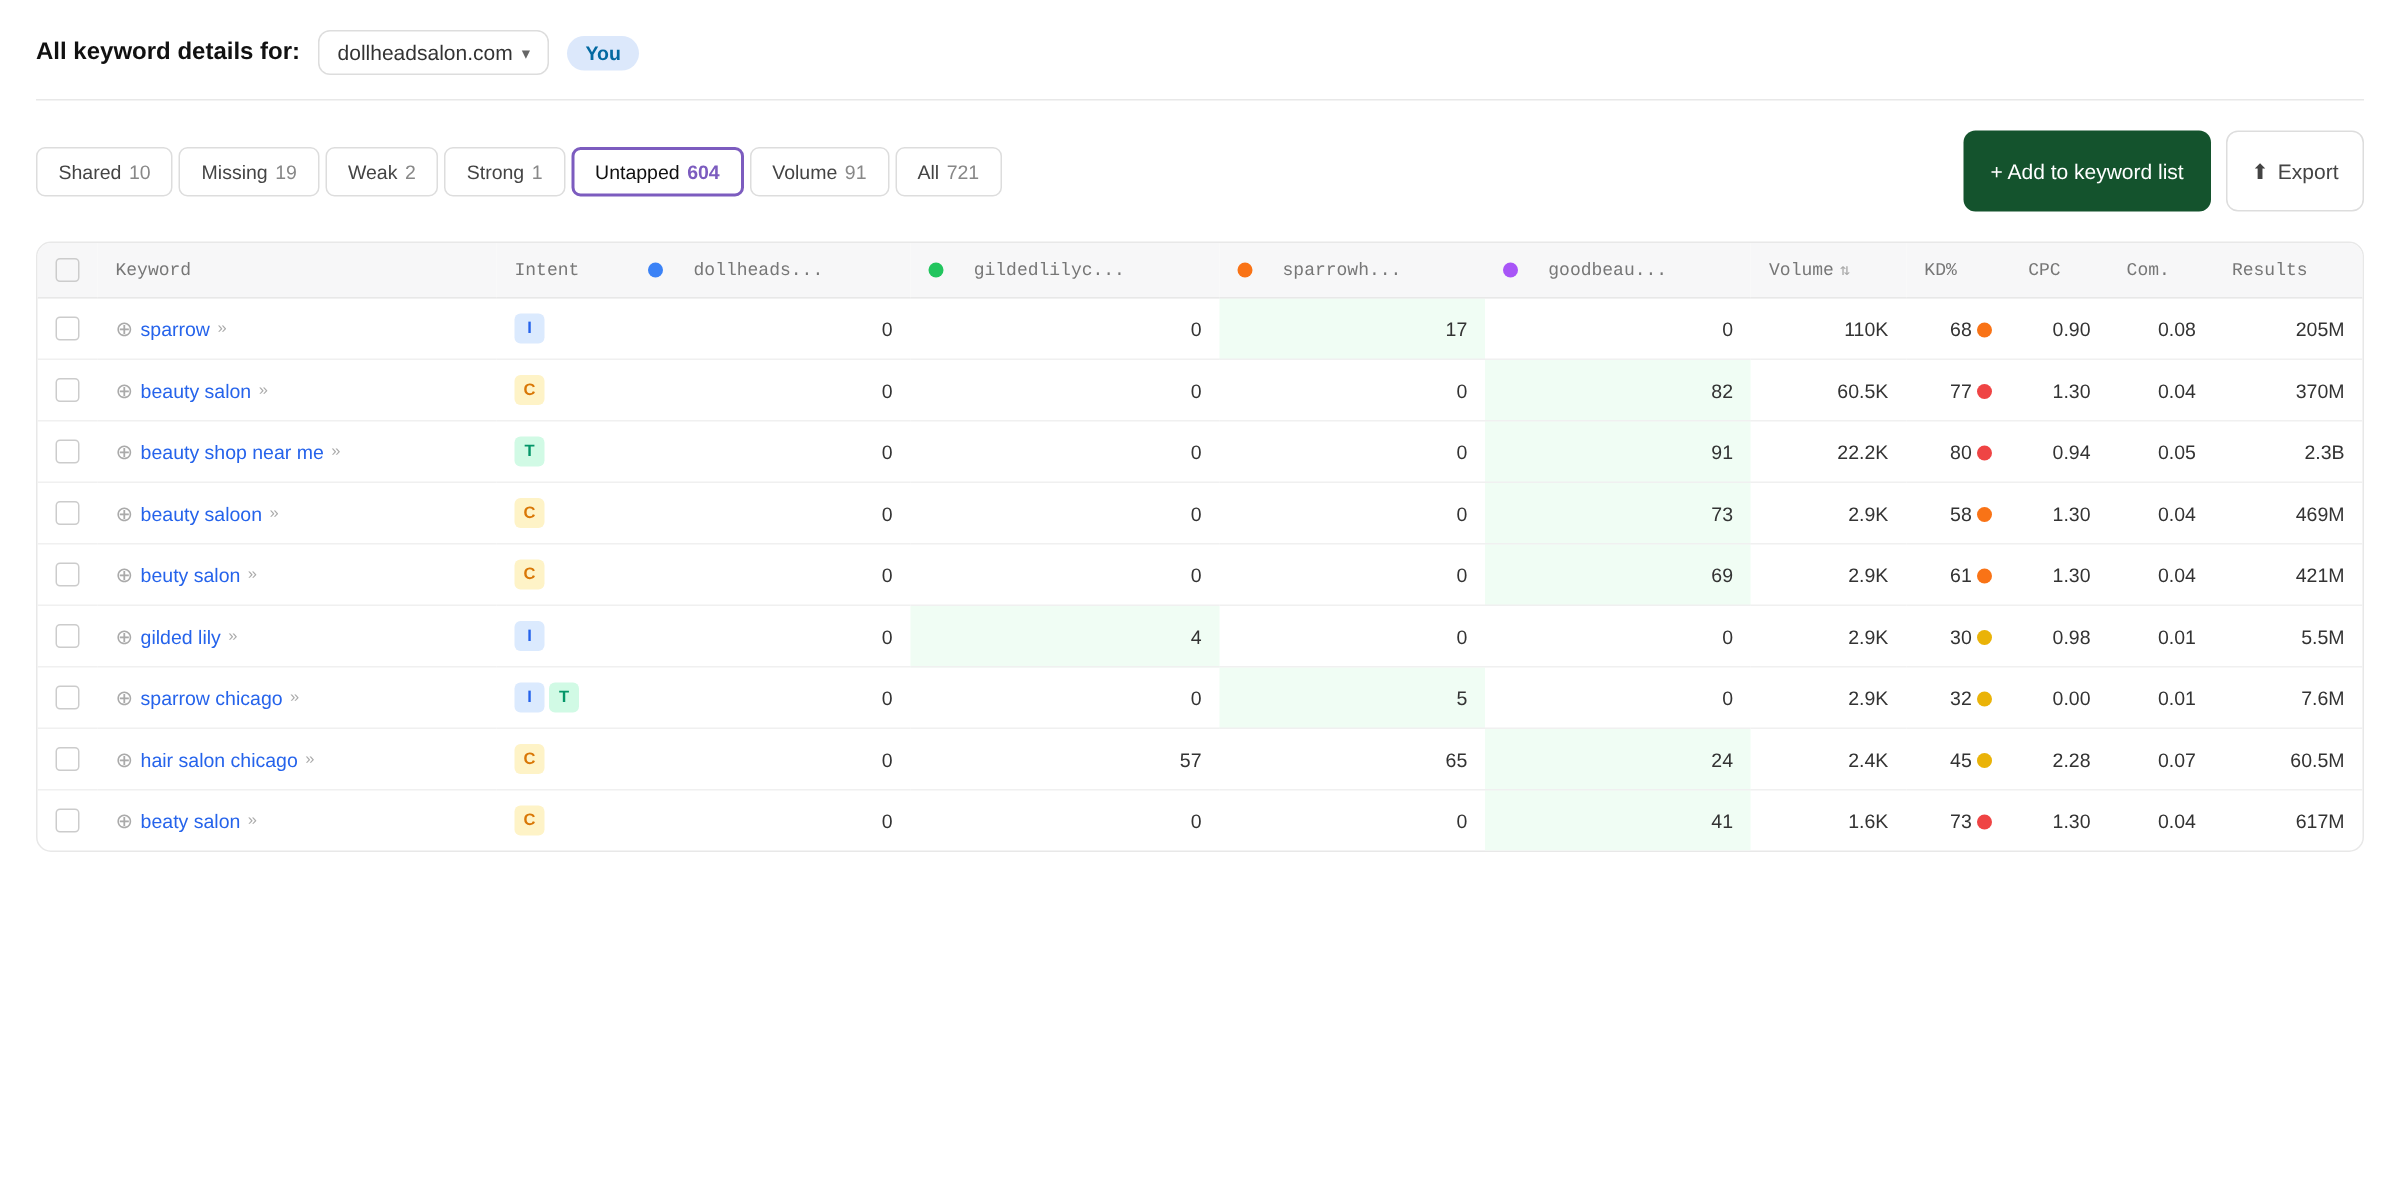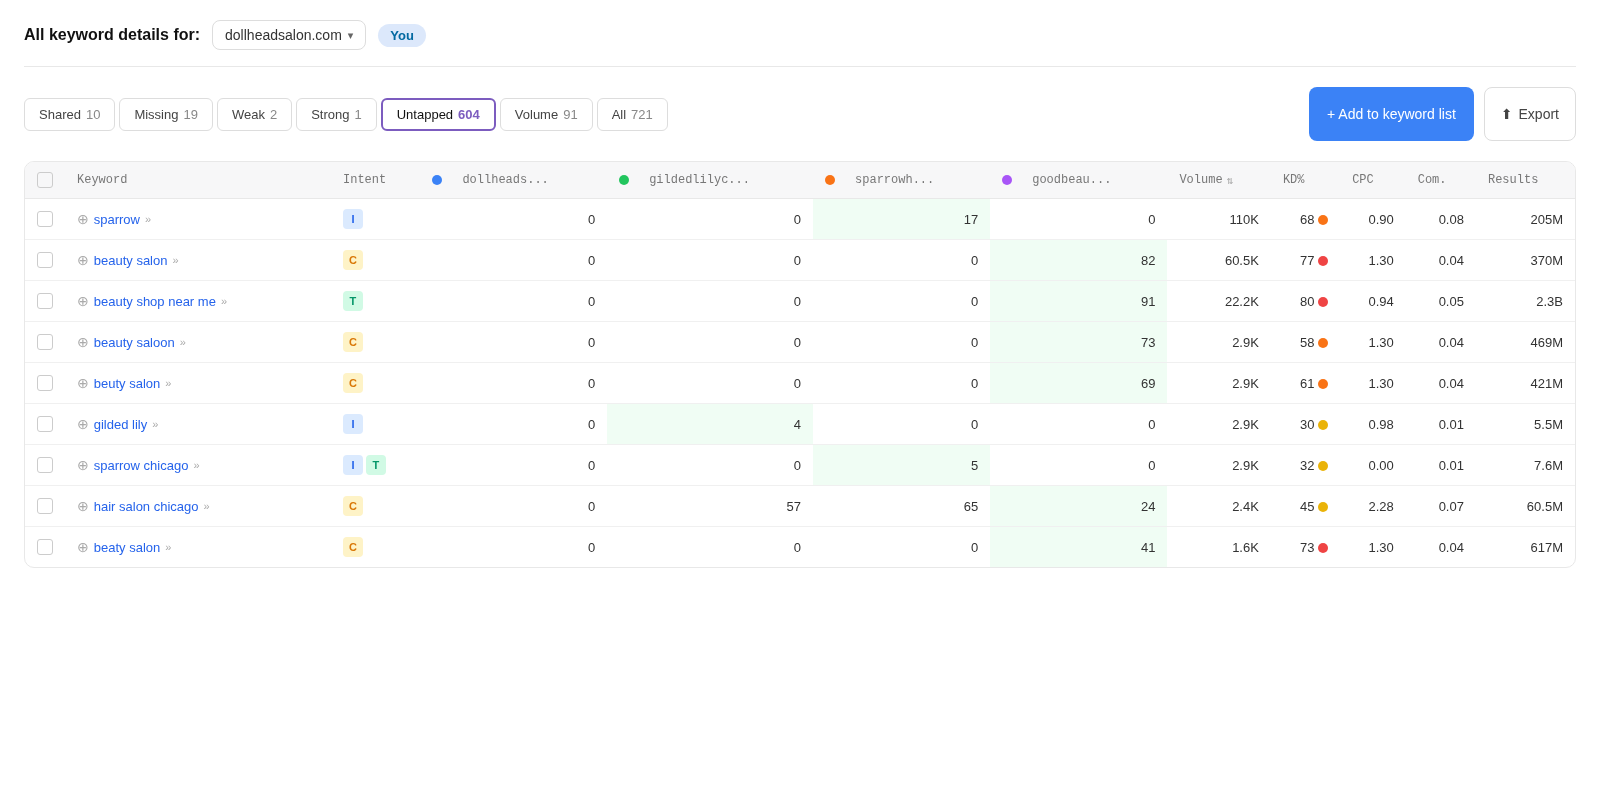--- a/index.html
+++ b/index.html
@@ -16,21 +16,21 @@
 
     
     .tabs-row { display: flex; align-items: center; justify-content: space-between; margin-bottom: 20px; }
     .tabs { display: flex; gap: 4px; }
     .tab { border: 1px solid #ddd; border-radius: 6px; padding: 7px 14px; font-size: 13px; cursor: pointer; background: #fff; color: #444; display: flex; align-items: center; gap: 5px; }
     .tab .count { color: #888; }
     .tab.active { border: 2px solid #7c5cbf; border-radius: 6px; color: #111; font-weight: 500; background: #fff; text-align: right; }
     .tab.active .count { color: #7c5cbf; font-weight: 600; }
 
     .actions { display: flex; gap: 10px; }
-    .btn-add { background: #3b82f6; color: #fff; border: none; border-radius: 8px; padding: 19px 18px; font-size: 14px; font-weight: 500; cursor: pointer; display: flex; align-items: center; gap: 6px; }
+    .btn-add { background: #14532d; color: #fff; border: none; border-radius: 8px; padding: 19px 18px; font-size: 14px; font-weight: 500; cursor: pointer; display: flex; align-items: center; gap: 6px; }
     .btn-export { background: #fff; color: #444; border: 1px solid #ddd; border-radius: 8px; padding: 9px 16px; font-size: 14px; font-weight: 500; cursor: pointer; display: flex; align-items: center; gap: 6px; }
 
     
     .table-wrap { border: 1px solid #e8e8e8; border-radius: 10px; overflow: hidden; }
     table { width: 100%; border-collapse: collapse; }
     thead tr { background: #f7f7f8; }
     th { padding: 10px 12px; font-size: 12px; font-weight: 500; color: #777; text-align: left; border-bottom: 1px solid #e8e8e8; white-space: nowrap; font-family: Liberation Mono, monospace; }
     th.right, td.right { text-align: right; }
 
     td { padding: 10px 12px; font-size: 13px; border-bottom: 1px solid #f0f0f0; white-space: nowrap; }

